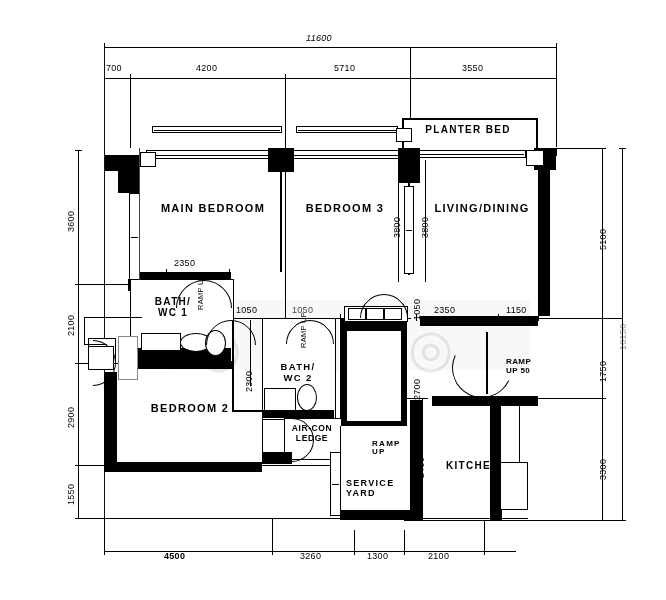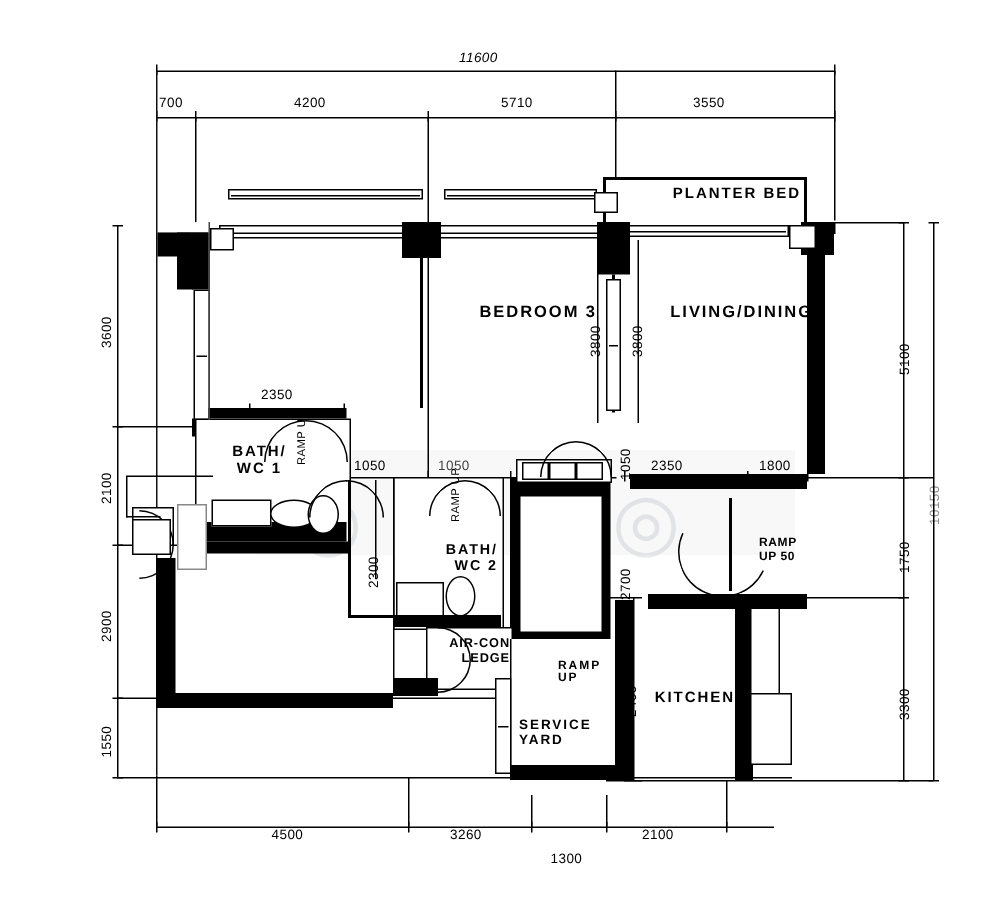--- a/index.html
+++ b/index.html
@@ -5,21 +5,21 @@
   html,body{margin:0;padding:0;background:#ffffff;}
   body{width:666px;height:600px;overflow:hidden;
        font-family:"Liberation Sans","DejaVu Sans",sans-serif;color:#000;}
   #plan{position:relative;width:666px;height:600px;background:#fff;}
 
   
   .ln{position:absolute;background:#000;}       
   .wall{position:absolute;background:#000;}      
   .hw{position:absolute;border:1px solid #000;background:#fff;} 
   .rm{position:absolute;font-weight:bold;letter-spacing:1.3px;
-      text-align:right;line-height:1.12;white-space:pre-line;}
+      text-align:center;line-height:1.12;white-space:pre-line;}
   .dim{position:absolute;font-size:9px;letter-spacing:.3px;white-space:nowrap;}
   .dimv{position:absolute;font-size:9px;letter-spacing:.3px;white-space:nowrap;
         transform-origin:0 0;transform:rotate(-90deg);}
   .tick{position:absolute;width:1px;height:7px;background:#000;}
   .arc{position:absolute;border:1px solid #000;border-radius:50%;
        background:transparent;}
   .box{position:absolute;border:1px solid #000;background:#fff;}
   .el{position:absolute;border:1px solid #000;border-radius:50%;background:#fff;}
   .win{position:absolute;border:1px solid #000;background:#fff;}
   .win::after{content:"";position:absolute;left:1px;right:1px;top:50%;
@@ -102,23 +102,23 @@
   <div class="tick" style="left:272px;top:548px;"></div>
   <div class="tick" style="left:354px;top:548px;"></div>
   <div class="tick" style="left:404px;top:548px;"></div>
   <div class="tick" style="left:484px;top:548px;"></div>
 
   <div class="ln" style="left:272px;top:518px;width:1px;height:33px;"></div>
   <div class="ln" style="left:354px;top:530px;width:1px;height:21px;"></div>
   <div class="ln" style="left:404px;top:530px;width:1px;height:21px;"></div>
   <div class="ln" style="left:484px;top:520px;width:1px;height:31px;"></div>
 
-  <div class="dim" style="left:181px;top:551px;">4500</div>
+  <div class="dim" style="left:164px;top:551px;font-weight:bold;">4500</div>
   <div class="dim" style="left:300px;top:551px;">3260</div>
-  <div class="dim" style="left:367px;top:551px;margin-top:16px;">1300</div>
+  <div class="dim" style="left:367px;top:551px;">1300</div>
   <div class="dim" style="left:428px;top:551px;">2100</div>
 
   <div class="hw" style="left:402px;top:118px;width:132px;height:36px;border-width:2px;"></div>
   <div class="rm" style="left:402px;top:124px;width:132px;font-size:10px;">PLANTER BED</div>
   <div class="win" style="left:416px;top:150px;width:108px;height:6px;"></div>
 
   <div class="win" style="left:152px;top:126px;width:128px;height:5px;"></div>
   <div class="win" style="left:146px;top:150px;width:134px;height:7px;"></div>
   <div class="win" style="left:296px;top:126px;width:100px;height:5px;"></div>
   <div class="win" style="left:292px;top:150px;width:106px;height:7px;"></div>
@@ -139,20 +139,21 @@
   <div class="ln" style="left:408px;top:183px;width:2px;height:92px;"></div>
   <div class="win" style="left:404px;top:186px;width:8px;height:86px;"></div>
 
   <div class="wall" style="left:534px;top:148px;width:22px;height:22px;"></div>
   <div class="wall" style="left:538px;top:170px;width:12px;height:146px;"></div>
   <div class="box" style="left:526px;top:150px;width:16px;height:14px;"></div>
 
   <div class="box" style="left:140px;top:152px;width:14px;height:13px;"></div>
   <div class="box" style="left:396px;top:128px;width:14px;height:12px;"></div>
 
+  <div class="rm" style="left:146px;top:202px;width:134px;font-size:11px;">MAIN BEDROOM</div>
   <div class="rm" style="left:292px;top:202px;width:106px;font-size:11px;">BEDROOM 3</div>
   <div class="rm" style="left:422px;top:202px;width:120px;font-size:11px;">LIVING/DINING</div>
 
   <div class="dimv" style="left:392px;top:238px;">3800</div>
   <div class="ln" style="left:398px;top:160px;width:1px;height:122px;"></div>
   <div class="dimv" style="left:420px;top:238px;">3800</div>
   <div class="ln" style="left:425px;top:160px;width:1px;height:122px;"></div>
 
   <div class="dim" style="left:174px;top:258px;">2350</div>
   <div class="ln" style="left:166px;top:272px;width:64px;height:1px;"></div>
@@ -184,20 +185,21 @@
   <div class="el" style="left:180px;top:333px;width:30px;height:17px;"></div>
   <div class="el" style="left:205px;top:330px;width:19px;height:24px;"></div>
   <div class="box" style="left:88px;top:338px;width:26px;height:24px;"></div>
   <div class="arc" style="left:70px;top:340px;width:44px;height:44px;
        border-color:#000 transparent transparent #000;transform:rotate(135deg);"></div>
 
   <div class="wall" style="left:104px;top:372px;width:13px;height:94px;"></div>
   <div class="wall" style="left:104px;top:462px;width:158px;height:8px;"></div>
   <div class="ln" style="left:104px;top:470px;width:158px;height:2px;"></div>
   <div class="wall" style="left:131px;top:361px;width:101px;height:8px;"></div>
+  <div class="rm" style="left:120px;top:402px;width:140px;font-size:11px;">BEDROOM 2</div>
   <div class="box" style="left:118px;top:336px;width:18px;height:42px;border-color:#888;"></div>
 
   <div class="hw" style="left:262px;top:318px;width:72px;height:100px;"></div>
   <div class="rm" style="left:264px;top:362px;width:68px;font-size:9.5px;">BATH/
 WC 2</div>
   <div class="arc" style="left:286px;top:320px;width:46px;height:46px;
        border-color:#000 transparent transparent #000;transform:rotate(45deg);"></div>
   <div class="dimv" style="left:300px;top:348px;font-size:7.5px;line-height:1.05;">RAMP UP</div>
   <div class="box" style="left:264px;top:388px;width:30px;height:22px;"></div>
   <div class="el" style="left:297px;top:384px;width:18px;height:25px;"></div>
@@ -233,33 +235,33 @@
   <div class="rm" style="left:346px;top:478px;width:54px;font-size:9px;text-align:left;">SERVICE
 YARD</div>
   <div class="rm" style="left:372px;top:440px;width:40px;font-size:8px;text-align:left;line-height:1.05;">RAMP
 UP</div>
   <div class="win" style="left:330px;top:452px;width:9px;height:62px;"></div>
   <div class="wall" style="left:340px;top:510px;width:70px;height:8px;"></div>
   <div class="ln" style="left:340px;top:518px;width:80px;height:2px;"></div>
 
   <div class="wall" style="left:410px;top:400px;width:12px;height:120px;"></div>
   <div class="wall" style="left:490px;top:400px;width:12px;height:120px;"></div>
-  <div class="rm" style="left:424px;top:460px;width:66px;font-size:10px;">KITCHEN</div>
+  <div class="rm" style="left:424px;top:460px;width:46px;font-size:10px;padding-left:22px;">KITCHEN</div>
   <div class="dimv" style="left:416px;top:478px;">2400</div>
   <div class="ln" style="left:422px;top:398px;width:1px;height:122px;"></div>
   <div class="ln" style="left:404px;top:398px;width:24px;height:1px;"></div>
   <div class="ln" style="left:404px;top:520px;width:24px;height:1px;"></div>
 
   <div class="box" style="left:500px;top:404px;width:18px;height:58px;"></div>
   <div class="box" style="left:500px;top:462px;width:26px;height:46px;"></div>
 
   <div class="wall" style="left:420px;top:316px;width:118px;height:8px;"></div>
   <div class="ln" style="left:420px;top:324px;width:118px;height:2px;"></div>
   <div class="dim" style="left:434px;top:305px;">2350</div>
-  <div class="dim" style="left:506px;top:305px;">1800</div>
+  <div class="dim" style="left:506px;top:305px;">1150</div>
   <div class="tick" style="left:416px;top:314px;"></div>
   <div class="tick" style="left:498px;top:314px;"></div>
   <div class="tick" style="left:538px;top:314px;"></div>
 
   <div class="arc" style="left:452px;top:338px;width:58px;height:58px;
        border-color:transparent transparent #000 #000;transform:rotate(-20deg);"></div>
   <div class="rm" style="left:506px;top:358px;width:56px;font-size:8px;text-align:left;line-height:1.08;letter-spacing:.4px;">RAMP
 UP  50</div>
   <div class="ln" style="left:486px;top:332px;width:2px;height:62px;"></div>
   <div class="wall" style="left:432px;top:396px;width:106px;height:8px;"></div>

